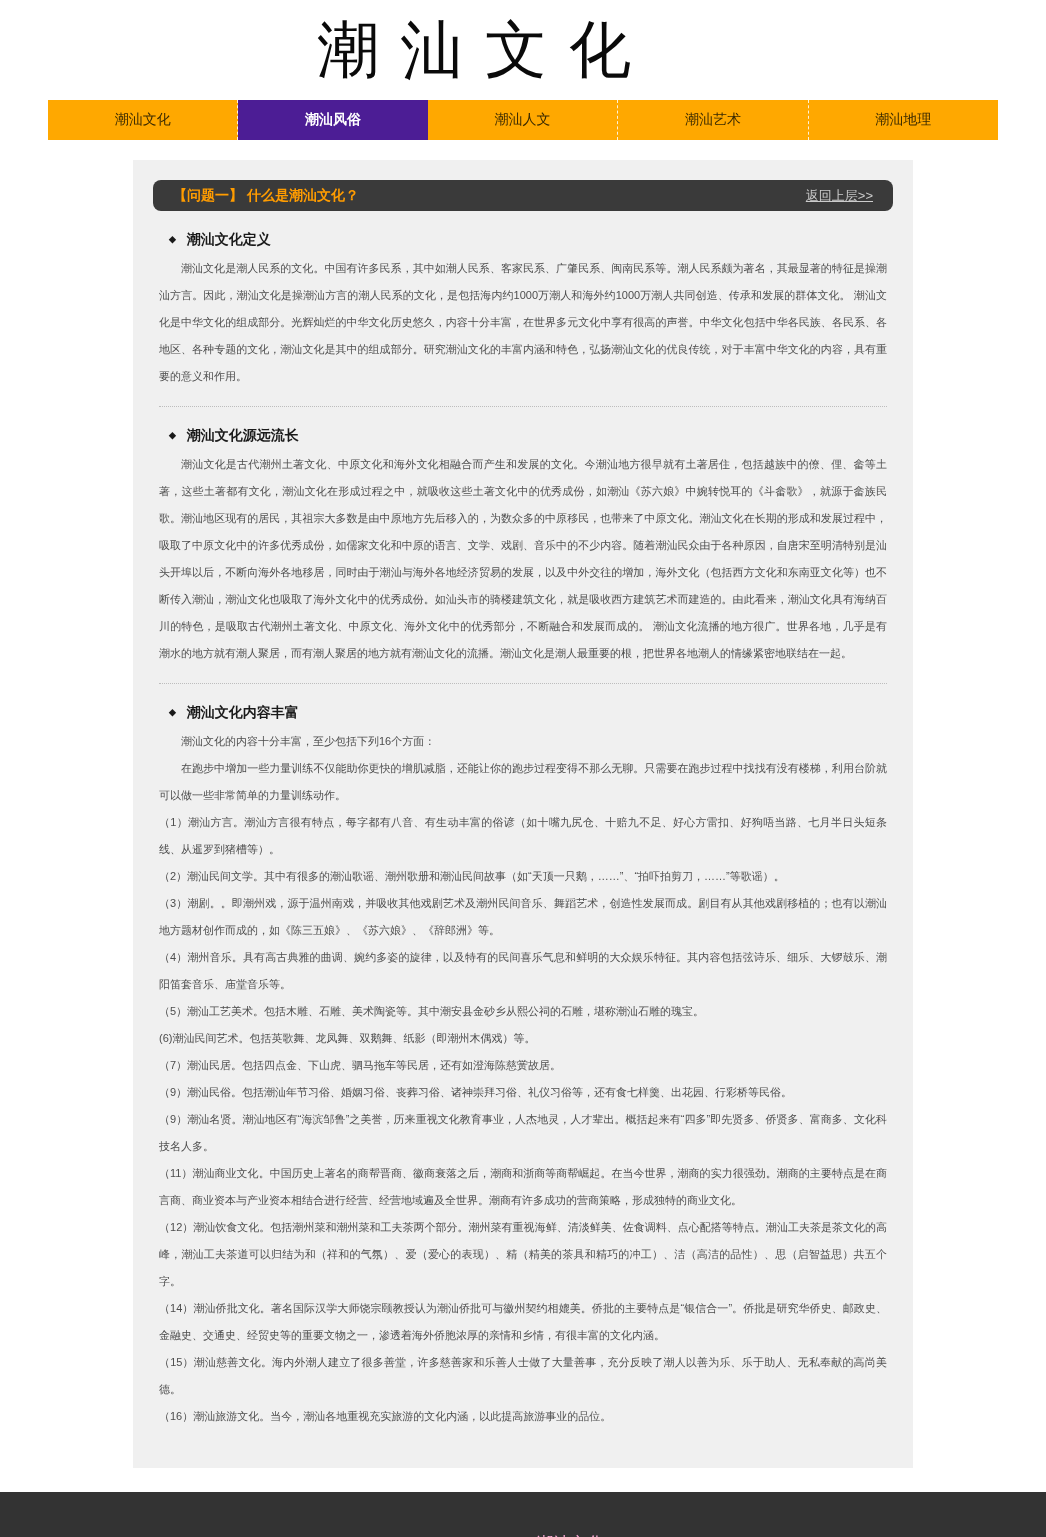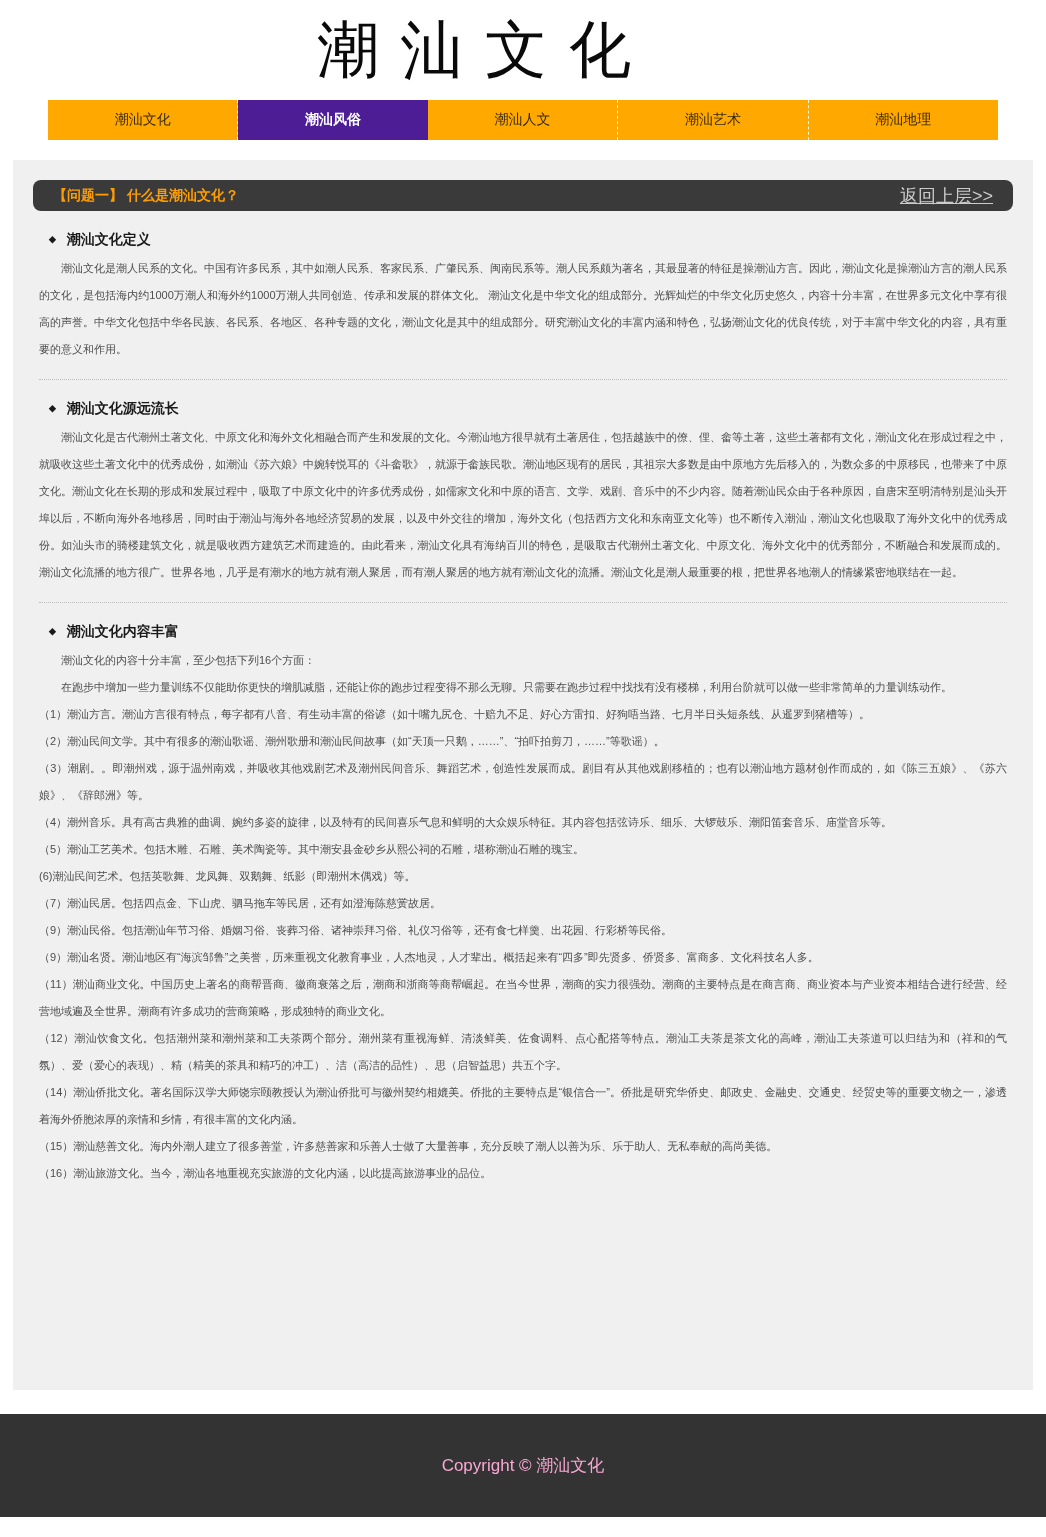--- a/index.html
+++ b/index.html
@@ -51,21 +51,21 @@
   .nav-tab:last-child { border-right: none; }
   .nav-tab.active {
     background: #4c1d95;
     color: #ffffff;
     font-weight: bold;
     border-right: none;
   }
 
   
   .main {
-    width: 1020px;
+    width: 780px;
     margin: 20px auto 0;
     background: #f0f0f0;
     padding: 20px 20px 38px;
     min-height: 1230px;
   }
   .q-header {
     background: #3a3a3a;
     border-radius: 8px;
     height: 31px;
     display: flex;
@@ -73,21 +73,21 @@
     justify-content: space-between;
     padding: 0 20px;
   }
   .q-title {
     color: #ff9c00;
     font-size: 14px;
     font-weight: bold;
   }
   .back-link {
     color: #cccccc;
-    font-size: 18px;
+    font-size: 13px;
     text-decoration: underline;
     cursor: pointer;
   }
   .content { padding: 0 6px; }
 
   .sec-heading {
     font-size: 14px;
     color: #1a1a1a;
     font-weight: bold;
     margin: 20px 0 6px;

